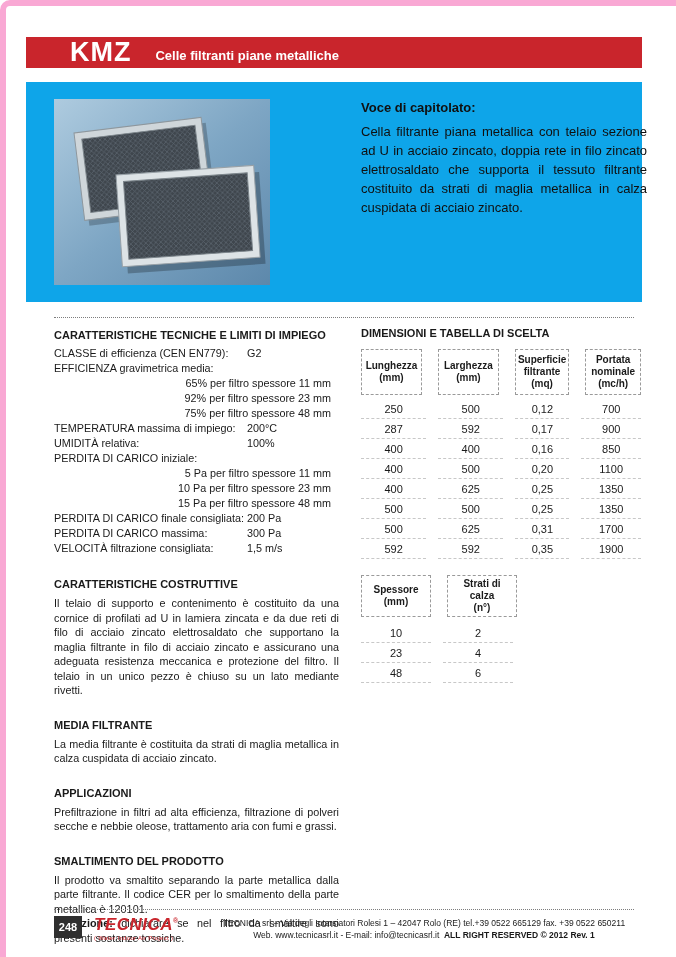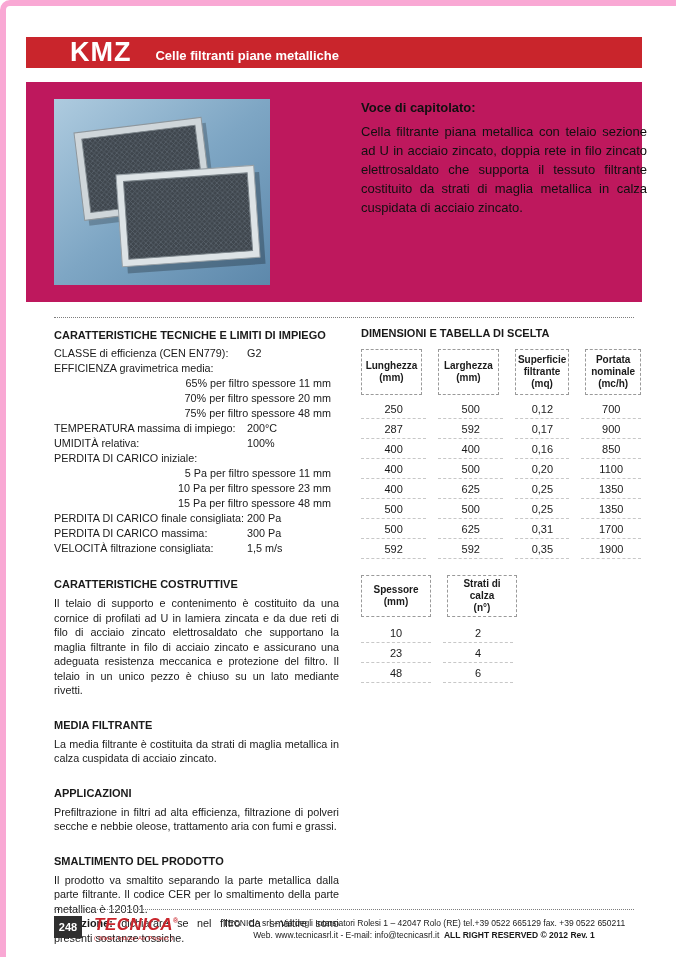--- a/index.html
+++ b/index.html
@@ -4,21 +4,21 @@
 <style>
   html,body { margin:0; padding:0; background:#fff; font-family:"Liberation Sans", sans-serif; }
   .page { position:relative; width:674px; height:955px; border:6px solid #f9a8d4; border-radius:10px; background:#ffffff; overflow:hidden; }
 
   
   .header-bar { position:absolute; left:20px; top:31px; width:616px; height:31px; background:#c9252c; color:#fff; display:flex; align-items:center; }
   .header-code { font-size:27px; font-weight:bold; margin-left:44px; letter-spacing:1px; line-height:1; }
   .header-sub { font-size:13px; font-weight:bold; margin-left:24px; padding-top:5px; }
 
   
-  .gray-band { position:absolute; left:20px; top:76px; width:616px; height:220px; background:#be185d; }
+  .gray-band { position:absolute; left:20px; top:76px; width:616px; height:220px; background:#0ea5e9; }
   .photo { position:absolute; left:28px; top:17px; width:216px; height:186px; }
   .photo svg { display:block; }
   .voce { position:absolute; left:335px; top:18px; width:286px; color:#101010; }
   .voce-title { font-weight:bold; font-size:13px; margin-bottom:7px; }
   .voce-text { font-size:13px; line-height:19px; text-align:justify; }
 
   .dotted-sep { position:absolute; left:48px; width:580px; height:0; border-top:1px dotted #7d7d7d; }
   .sep1 { top:311px; }
   .sep2 { top:903px; }
 
@@ -117,21 +117,21 @@
         <span class="spec-sub"></span>
       </div>
         <div class="spec-row">
         <span class="spec-label"></span>
         <span class="spec-value"></span>
         <span class="spec-sub">65% per filtro spessore 11 mm</span>
       </div>
         <div class="spec-row">
         <span class="spec-label"></span>
         <span class="spec-value"></span>
-        <span class="spec-sub">70% per filtro spessore 20 mm</span>
+        <span class="spec-sub">92% per filtro spessore 23 mm</span>
       </div>
         <div class="spec-row">
         <span class="spec-label"></span>
         <span class="spec-value"></span>
         <span class="spec-sub">75% per filtro spessore 48 mm</span>
       </div>
         <div class="spec-row">
         <span class="spec-label">TEMPERATURA massima di impiego:</span>
         <span class="spec-value">200°C</span>
         <span class="spec-sub"></span>

